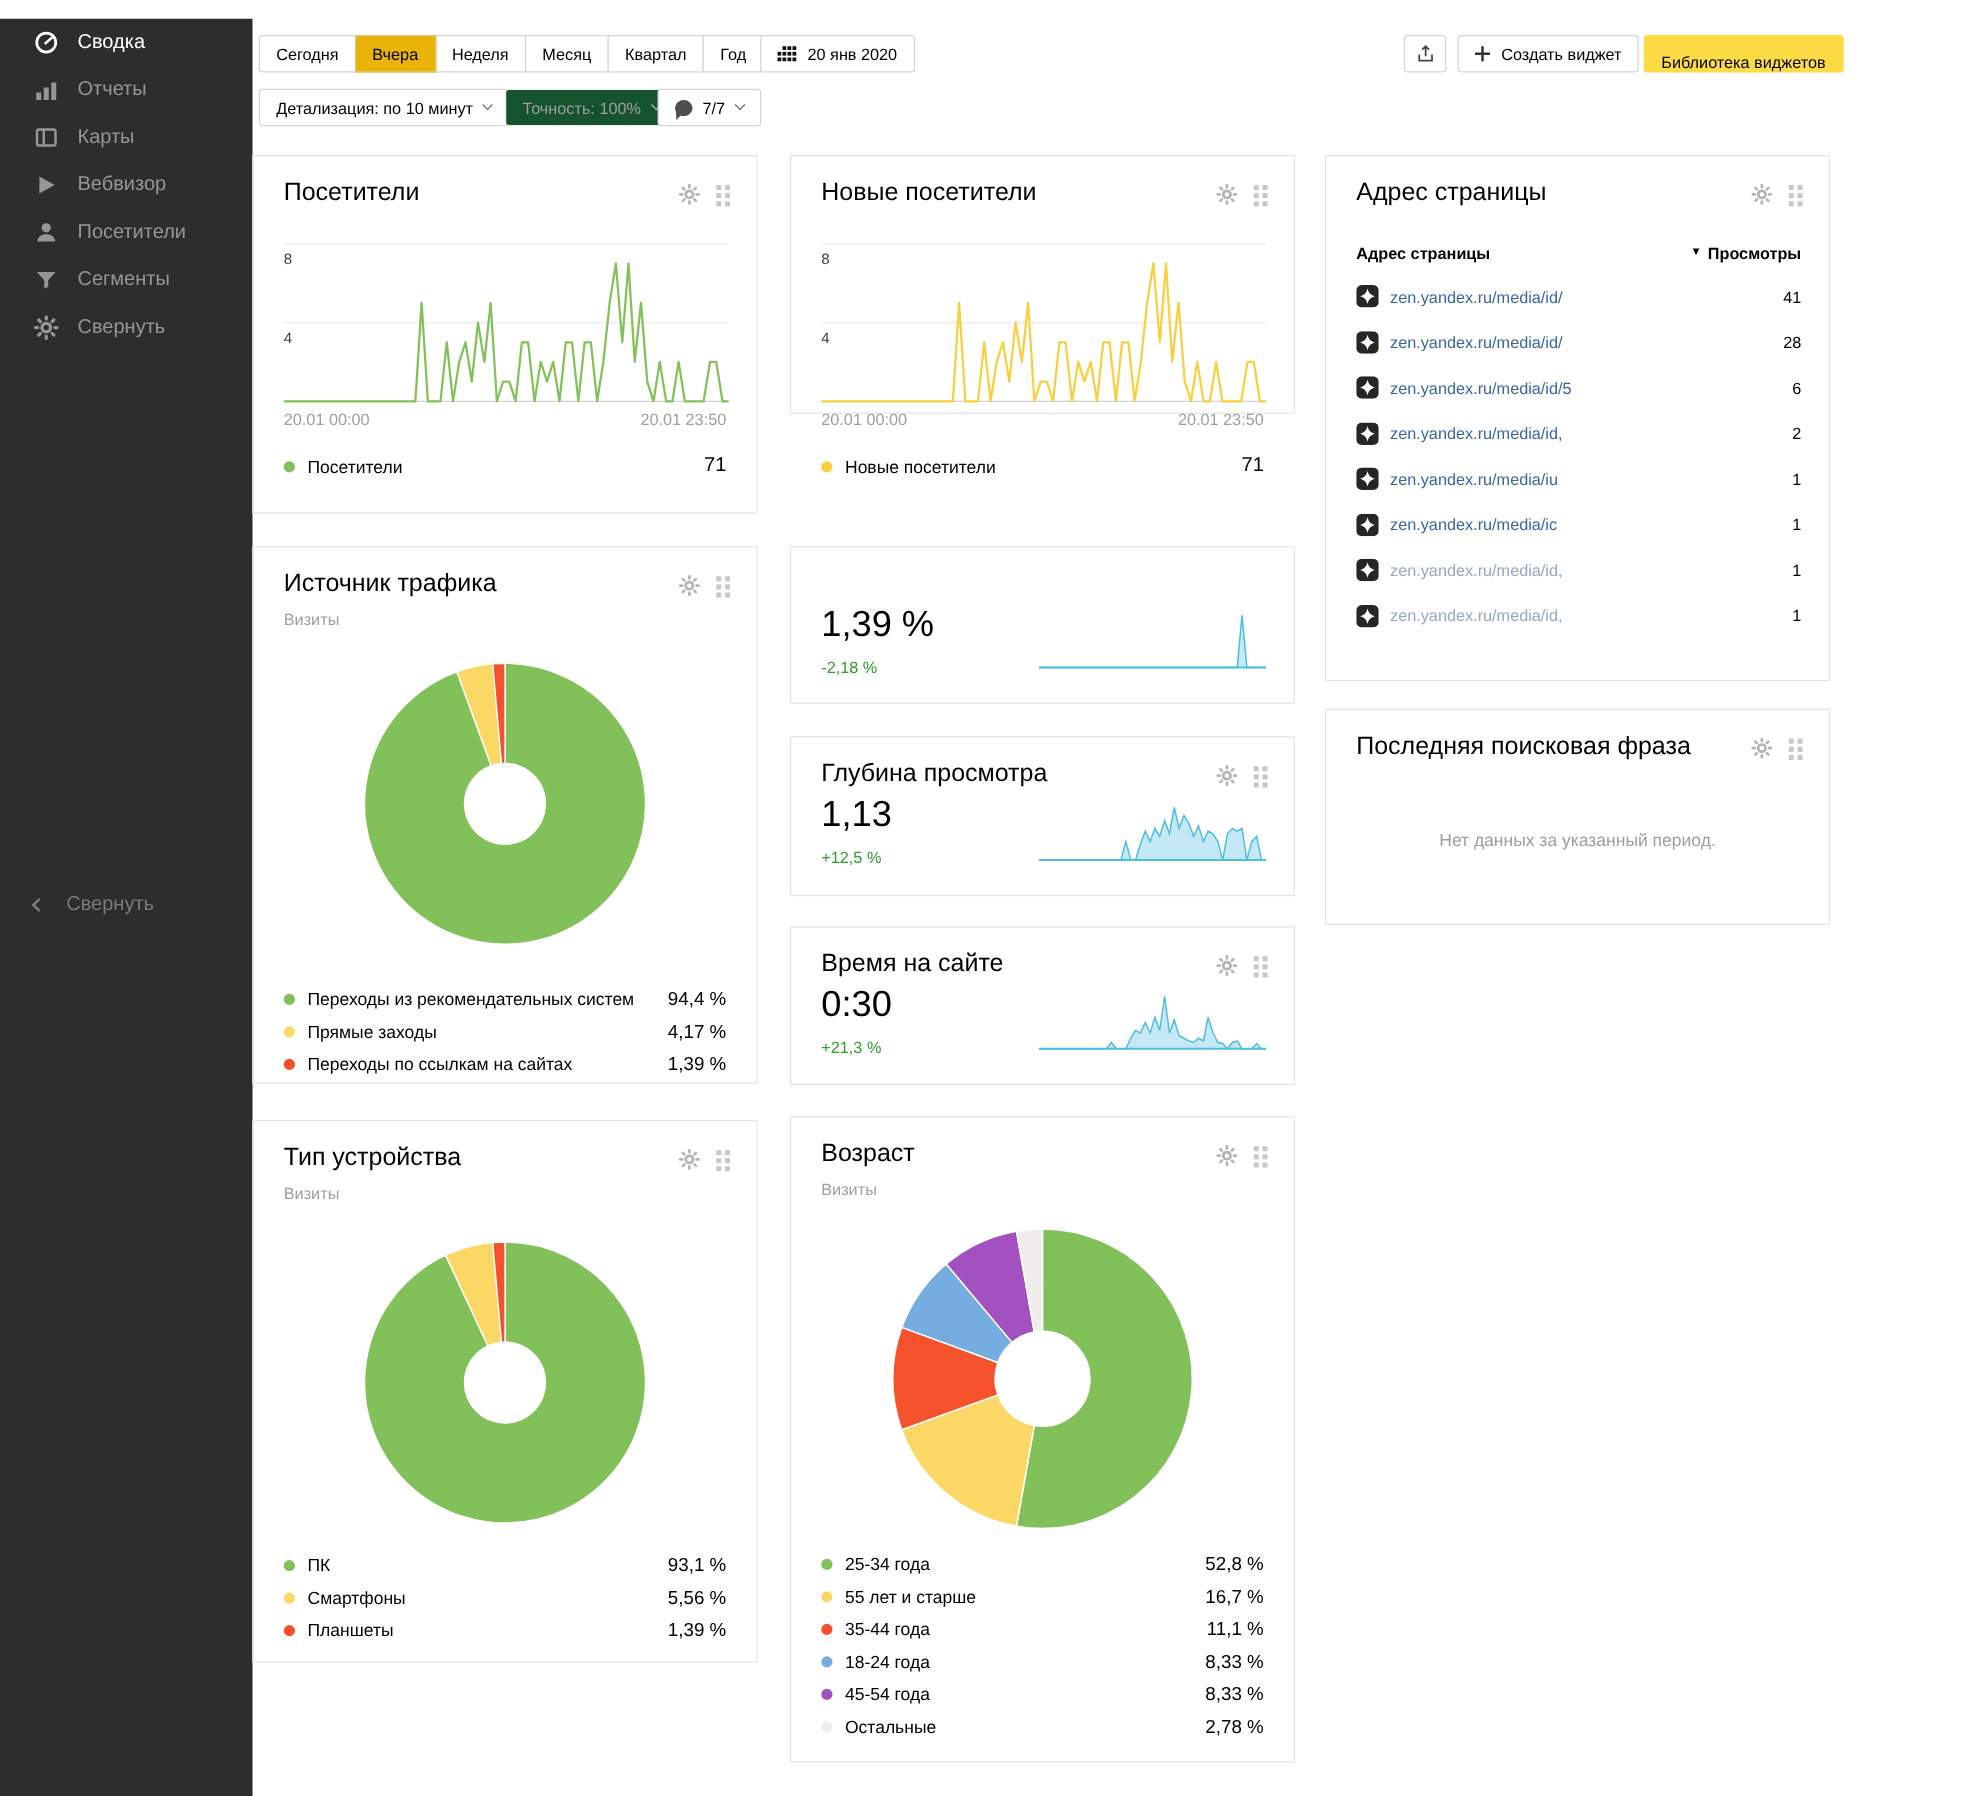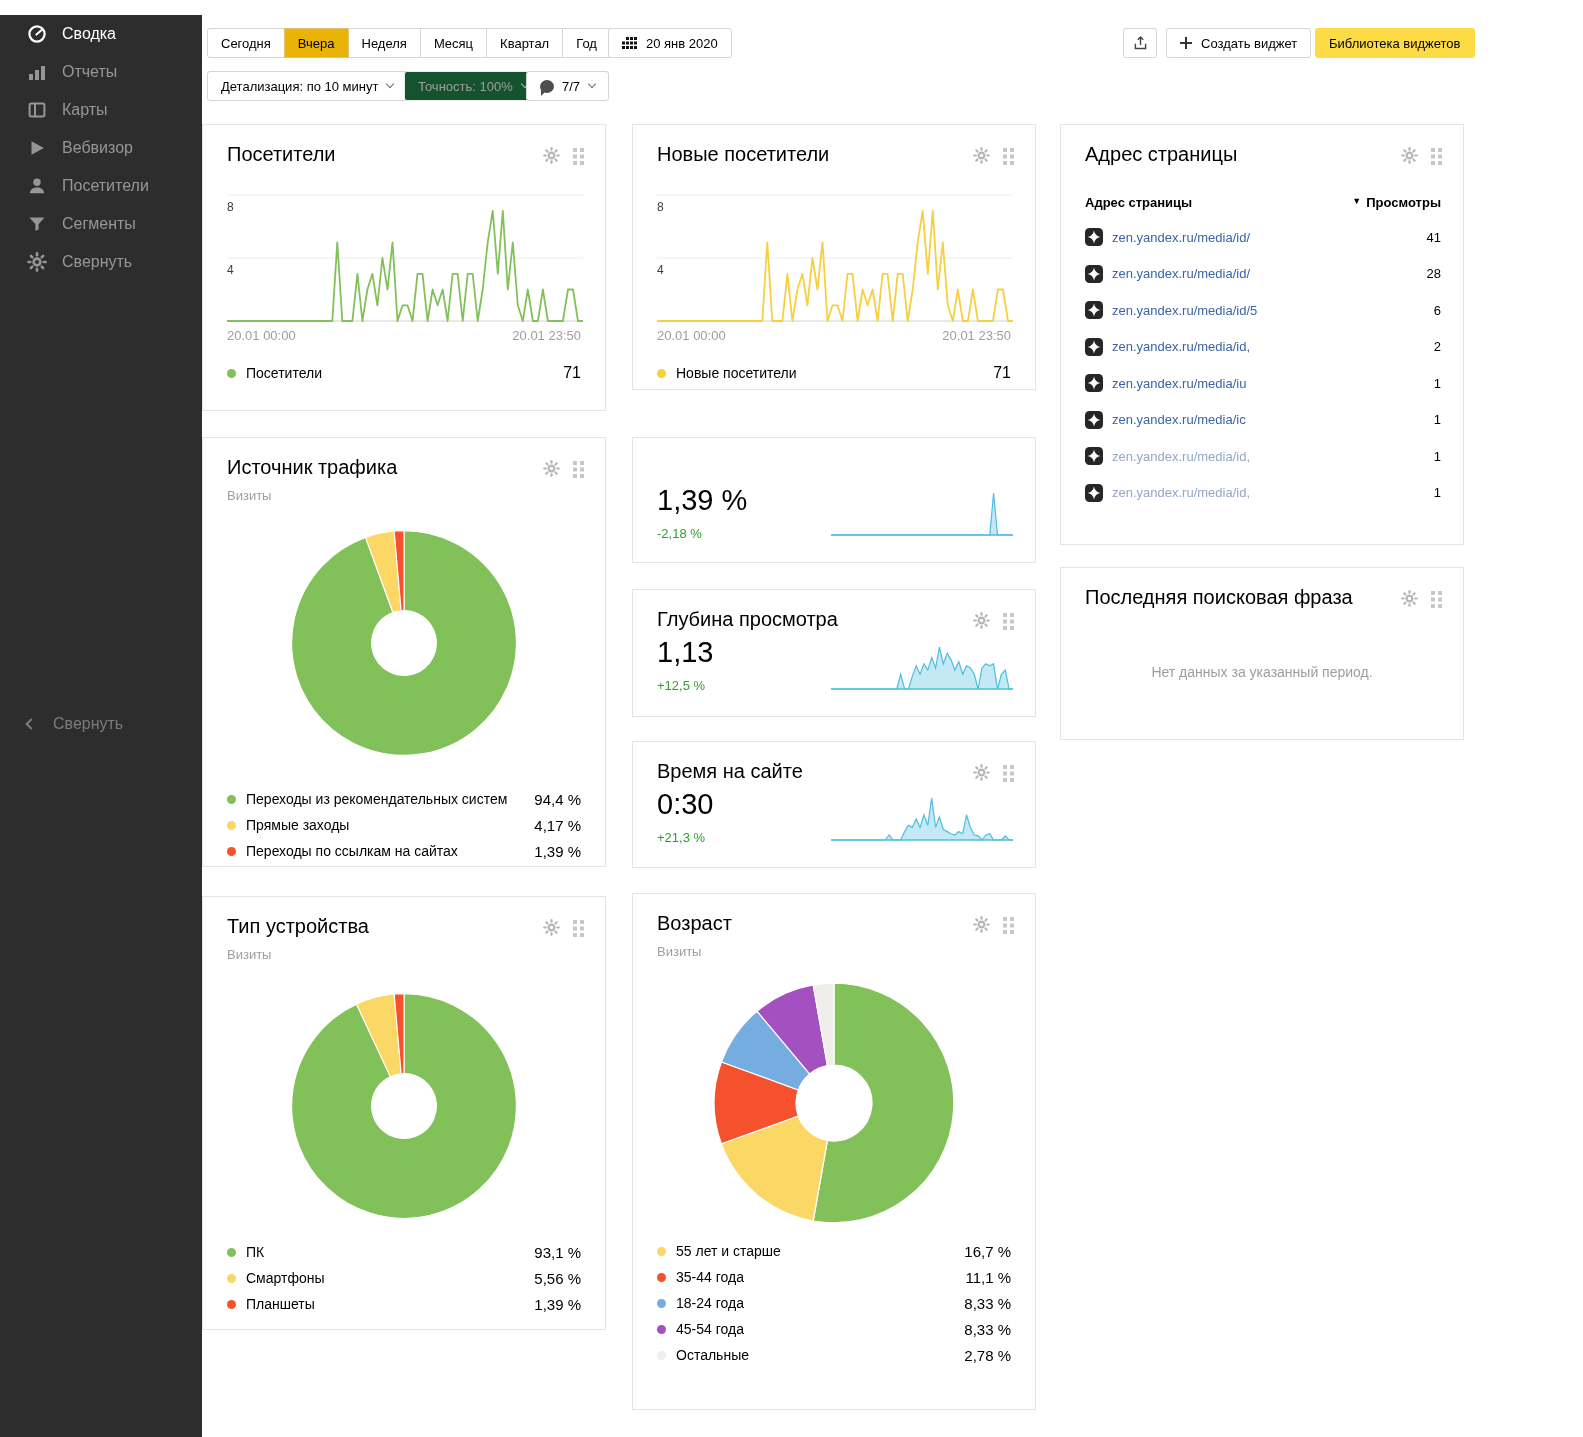--- a/index.html
+++ b/index.html
@@ -37,21 +37,21 @@
     display: inline-flex; align-items: center; height: 30px; padding: 0 13px;
     border: 1px solid #d5d5d5; background: #fff; font-size: 13px; color: #000;
     border-radius: 3px; cursor: pointer; font-family: inherit; white-space: nowrap;
   }
   .btn-group { position: absolute; left: 207px; top: 28px; display: inline-flex; }
   .btn-group .btn { border-radius: 0; margin-left: -1px; }
   .btn-group .btn:first-child { border-radius: 3px 0 0 3px; margin-left: 0; }
   .btn-group .btn:last-child  { border-radius: 0 3px 3px 0; }
   .btn.active { background: #eab308; border-color: #dcc478; position: relative; z-index: 1; }
   .btn.disabled { background: #14532d; border-color: #ececec; color: #9e9e9e; cursor: default; }
-  .btn.primary { background: #fcdb45; border-color: #fcdb45; }
+  .btn.primary { background: #fcdb45; border-color: #fcdb45; align-items: flex-end; }
   .date-btn { position: absolute; left: 608px; top: 28px; }
   .detail-btn { position: absolute; left: 207px; top: 71px; align-items: center; }
   .accuracy-btn { position: absolute; left: 404px; top: 71px; }
   .goals-btn { position: absolute; left: 526px; top: 71px; }
   .export-btn { position: absolute; left: 1123px; top: 28px; width: 34px; justify-content: center; padding: 0; }
   .export-btn svg { width: 15px; height: 15px; }
   .create-btn { position: absolute; left: 1166px; top: 28px; }
   .library-btn { position: absolute; left: 1315px; top: 28px; }
   .cdown {
     display: inline-block; width: 6px; height: 6px;
@@ -258,21 +258,21 @@
     <span>20.01 00:00</span>
       <span>20.01 23:50</span>
   </div>
   <div class="legend-line">
     <span class="dot" style="background:#82c15a"></span>
     <span class="lg-label">Посетители</span>
     <span class="lg-val">71</span>
   </div>
 </div>
 
-<div class="card" style="left:632px;top:124px;width:404px;height:266px">
+<div class="card" style="left:632px;top:124px;width:404px;height:207px">
   <div class="card-head">
     <span class="card-title">Новые посетители</span>
     <span class="head-icons">
         <span class="gear-btn"><svg viewBox="0 0 20 20">
             <circle cx="10" cy="10" r="3.4" fill="none" stroke="currentColor" stroke-width="2.6"></circle>
             <g stroke="currentColor" stroke-width="2.6" stroke-linecap="round">
               <line x1="10" y1="1.4" x2="10" y2="3.2"></line>
               <line x1="10" y1="16.8" x2="10" y2="18.6"></line>
               <line x1="1.4" y1="10" x2="3.2" y2="10"></line>
               <line x1="16.8" y1="10" x2="18.6" y2="10"></line>
@@ -642,20 +642,25 @@
         <path d="M112.00 8.00 A104 104 0 1 1 93.93 214.42 L106.27 144.50 A33 33 0 1 0 112.00 79.00 Z" fill="#82c15a" stroke="#fff" stroke-width="1"></path>
         <path d="M93.93 214.42 A104 104 0 0 1 14.21 147.40 L80.97 123.23 A33 33 0 0 0 106.27 144.50 Z" fill="#fbd765" stroke="#fff" stroke-width="1"></path>
         <path d="M14.21 147.40 A104 104 0 0 1 14.30 76.35 L81.00 100.69 A33 33 0 0 0 80.97 123.23 Z" fill="#f4512c" stroke="#fff" stroke-width="1"></path>
         <path d="M14.30 76.35 A104 104 0 0 1 45.18 32.31 L90.80 86.71 A33 33 0 0 0 81.00 100.69 Z" fill="#76ade0" stroke="#fff" stroke-width="1"></path>
         <path d="M45.18 32.31 A104 104 0 0 1 93.93 9.58 L106.27 79.50 A33 33 0 0 0 90.80 86.71 Z" fill="#a351c1" stroke="#fff" stroke-width="1"></path>
         <path d="M93.93 9.58 A104 104 0 0 1 112.00 8.00 L112.00 79.00 A33 33 0 0 0 106.27 79.50 Z" fill="#efeeea" stroke="#fff" stroke-width="1"></path>
       </svg>
     </div>
   <div class="legend-list" style="top:344px">
       <div class="lg-row">
+        <span class="dot" style="background: rgb(130, 193, 90);"></span>
+        <span class="lg-label">25-34 года</span>
+        <span class="lg-val">52,8 %</span>
+      </div>
+      <div class="lg-row">
         <span class="dot" style="background: rgb(251, 215, 101);"></span>
         <span class="lg-label">55 лет и старше</span>
         <span class="lg-val">16,7 %</span>
       </div>
       <div class="lg-row">
         <span class="dot" style="background: rgb(244, 81, 44);"></span>
         <span class="lg-label">35-44 года</span>
         <span class="lg-val">11,1 %</span>
       </div>
       <div class="lg-row">

